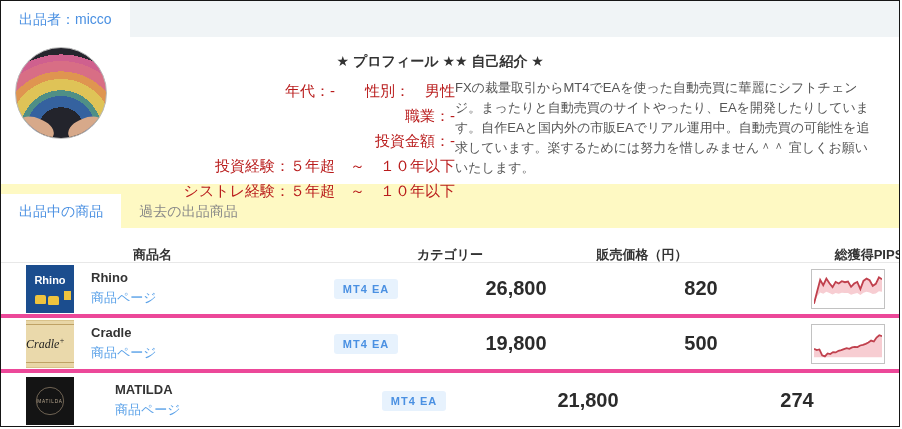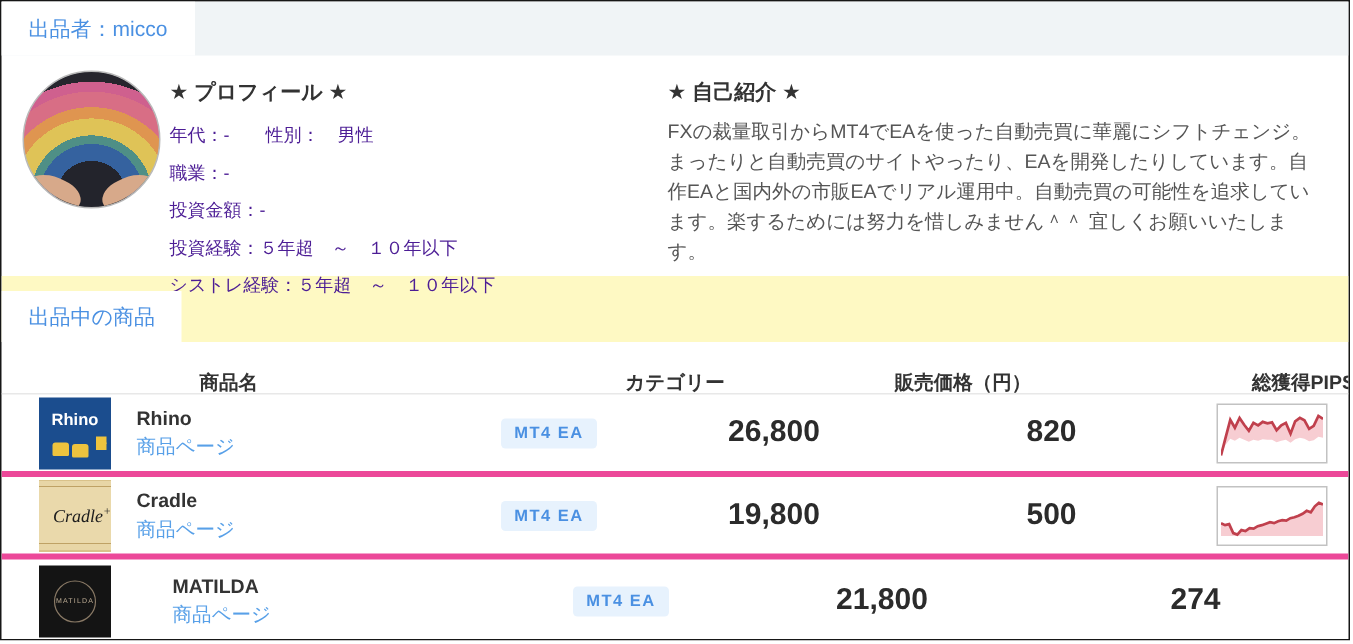--- a/index.html
+++ b/index.html
@@ -62,29 +62,29 @@
     content: "";
     position: absolute;
     bottom: -4px;
     width: 38px; height: 24px;
     background: #d7a98a;
     border-radius: 55% 45% 30% 55%;
   }
   .avatar::before { left: 0; transform: rotate(24deg); }
   .avatar::after  { right: 0; transform: rotate(-24deg) scaleX(-1); }
 
-  .profile-block { width: 332px; margin-left: 6px; padding-top: 2px; }
+  .profile-block { width: 332px; margin-left: 16px; padding-top: 2px; text-align: right; }
   .intro-block   { flex: 1; padding-right: 6px; padding-top: 2px; }
   .section-heading {
     font-size: 14px;
     font-weight: bold;
     color: #333;
     margin: 4px 0 7px 0;
   }
-  .profile-line { font-size: 12px; color: #4c1d95; line-height: 25px; white-space: pre; }
+  .profile-line { font-size: 15px; color: #b91c1c; line-height: 25px; white-space: pre; }
   .intro-text   { font-size: 13px; color: #555; line-height: 20px; margin: 4px 0 0 0; }
 
   
   .tab-strip {
     height: 44px;
     background: #fef9c3;
     display: flex;
     align-items: flex-end;
   }
   .tab {
@@ -137,21 +137,21 @@
     left: 9px; bottom: 9px;
     width: 11px; height: 9px;
     border-radius: 2px 2px 1px 1px;
     background: #eec33e;
     box-shadow: 13px 1px 0 #eec33e, 27px -6px 0 -2px #eec33e, 27px -2px 0 -2px #eec33e;
   }
   .thumb-cradle {
     background: linear-gradient(180deg,
       #d9c28a 0 1px, #e8d6a6 1px 4px, #bfa265 4px 5px,
       #ead9ab 5px 42px, #bfa265 42px 43px, #e8d6a6 43px 47px, #d9c28a 47px 48px);
-    display: flex; align-items: center; justify-content: flex-end;
+    display: flex; align-items: center; justify-content: flex-start;
   }
   .cradle-label {
     font-family: "Liberation Serif", "DejaVu Serif", serif;
     font-style: italic;
     font-size: 12px;
     color: #1d1d1d;
   }
   .cradle-label sup { font-size: 8px; }
   .thumb-matilda {
     background: #141414;
@@ -215,20 +215,21 @@
     </div>
 
     <div class="intro-block">
       <div class="section-heading">★ 自己紹介 ★</div>
       <p class="intro-text">FXの裁量取引からMT4でEAを使った自動売買に華麗にシフトチェンジ。まったりと自動売買のサイトやったり、EAを開発したりしています。自作EAと国内外の市販EAでリアル運用中。自動売買の可能性を追求しています。楽するためには努力を惜しみません＾＾ 宜しくお願いいたします。</p>
     </div>
   </div>
 
   <div class="tab-strip">
     <div class="tab active">出品中の商品</div>
+    <div class="tab inactive">過去の出品商品</div>
   </div>
 
   <div>
     <div class="grid-row thead">
       <div></div>
       <div>商品名</div>
       <div class="th-center">カテゴリー</div>
       <div class="th-center">販売価格（円）</div>
       <div class="th-center">総獲得PIPS</div>
       <div class="th-center">グラフ</div>

